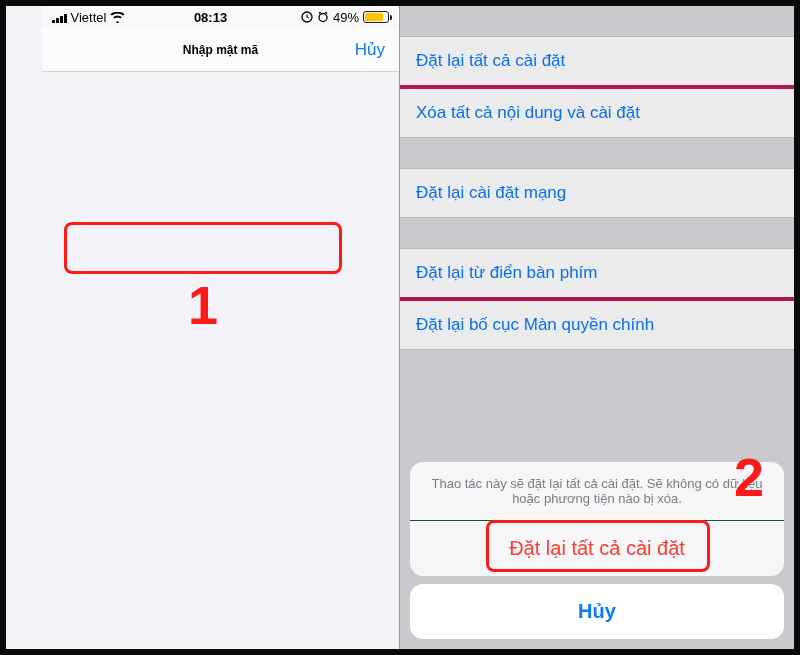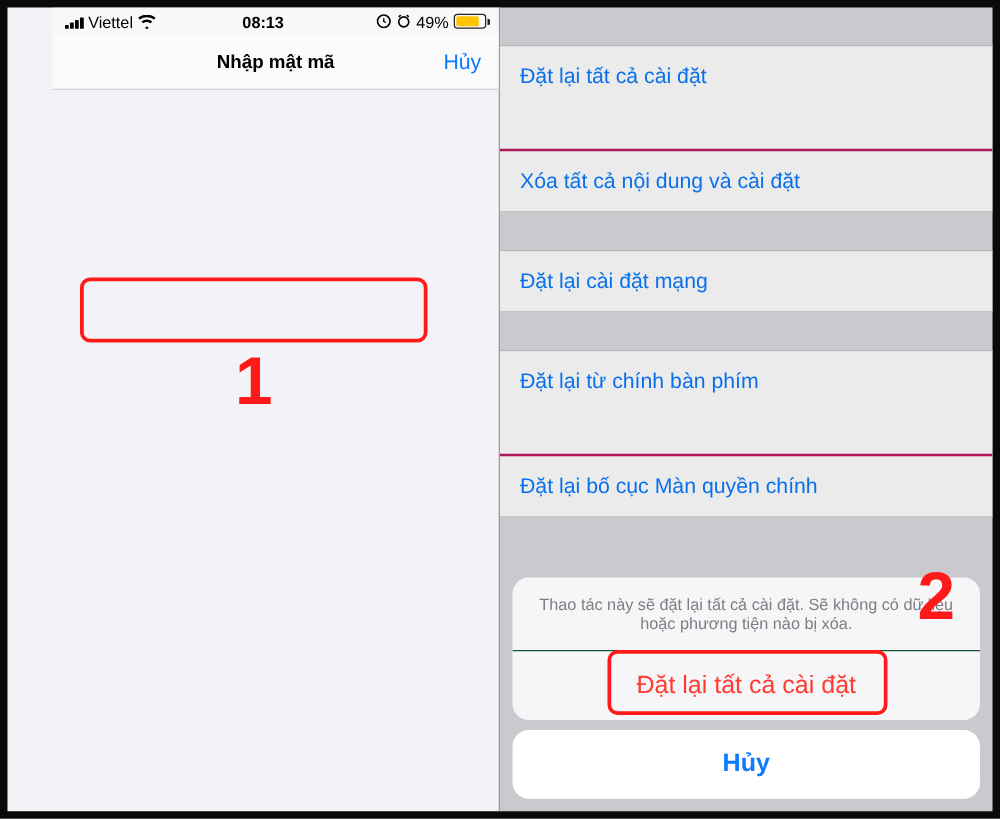--- a/index.html
+++ b/index.html
@@ -11,33 +11,33 @@
   .left { background: #f3f2f6; border-right: 1px solid #999; padding-left: 36px; }
   .statusbar { display: flex; align-items: center; justify-content: space-between; height: 22px; padding: 0 10px; font-size: 13px; font-weight: 500; background: #f8f8f8; color: #000; }
   .sb-left, .sb-right { display: flex; align-items: center; gap: 4px; }
   .sb-center { position: absolute; left: 16px; right: 0; text-align: center; pointer-events: none; font-weight: 600; }
   .pane .sb-center span { display: inline-block; }
   .wifi-icon, .alarm-icon, .lock-icon { display: inline-flex; }
   .battery { position: relative; display: inline-block; width: 26px; height: 12px; border: 1.3px solid #222; border-radius: 3px; vertical-align: middle; }
   .battery::after { content: ""; position: absolute; right: -4px; top: 3px; width: 2px; height: 5px; background: #222; border-radius: 0 1.5px 1.5px 0; }
   .battery .fill { position: absolute; left: 1px; top: 1px; bottom: 1px; width: 75%; background: #ffc400; border-radius: 1.5px; }
   .navbar { position: relative; height: 44px; background: #fbfbfc; border-bottom: 1px solid #d3d3d5; display: flex; align-items: center; justify-content: center; }
-  .navbar .title { font-size: 15px; font-weight: 600; color: #000; }
+  .navbar .title { font-size: 12px; font-weight: 600; color: #000; }
   .navbar .cancel { position: absolute; right: 14px; font-size: 17px; color: #0a7aff; }
   .passcode-area { padding-top: 130px; text-align: center; }
   .passcode-prompt { font-size: 16px; color: #111; }
   .dots { margin: 26px auto 0; display: flex; justify-content: center; gap: 24px; }
   .dot { width: 17px; height: 17px; border: 1.5px solid #111; border-radius: 50%; }
   
   .right { background: #dcdbe0; }
   .group { background: #fff; border-top: 1px solid #c9c9cc; border-bottom: 1px solid #c9c9cc; }
   .group + .group { margin-top: 30px; }
   .first-group { margin-top: 30px; }
   .row { padding: 14px 16px; font-size: 17px; color: #0a7aff; }
-  .row + .row { border-top: 2px solid #be185d; margin-top: 34px; }
+  .row + .row { border-top: 4px solid #be185d; }
   
   .sheet { position: absolute; left: 10px; right: 10px; bottom: 10px; }
   .sheet-card { background: rgba(248,248,250,0.96); border-radius: 13px; overflow: hidden; }
   .sheet-msg { padding: 14px 20px; font-size: 13px; color: #7d7d82; text-align: center; border-bottom: 1px solid #14532d; }
   .sheet-action { padding: 16px 0; text-align: center; font-size: 20px; color: #ff3b30; }
   .sheet-cancel { margin-top: 8px; background: #fff; border-radius: 13px; padding: 16px 0; text-align: center; font-size: 20px; font-weight: 600; color: #0a7aff; }
   
   .anno-box { position: absolute; border: 3px solid #ff1a1a; border-radius: 8px; pointer-events: none; }
   .anno-num { position: absolute; color: #ff1a1a; font-size: 54px; font-weight: 800; font-family: Arial, sans-serif; pointer-events: none; }
   .dim-overlay { position: absolute; inset: 0; background: rgba(0,0,0,0.08); pointer-events: none; }
@@ -101,21 +101,21 @@
 
     <div class="pane right">
       <div class="group first-group">
         <div class="row">Đặt lại tất cả cài đặt</div>
         <div class="row">Xóa tất cả nội dung và cài đặt</div>
       </div>
       <div class="group">
         <div class="row">Đặt lại cài đặt mạng</div>
       </div>
       <div class="group">
-        <div class="row">Đặt lại từ chính bàn phím</div>
+        <div class="row">Đặt lại từ điển bàn phím</div>
         <div class="row">Đặt lại bố cục Màn quyền chính</div>
       </div>
 
       <div class="dim-overlay"></div>
 
       <div class="sheet">
         <div class="sheet-card">
           <div class="sheet-msg">Thao tác này sẽ đặt lại tất cả cài đặt. Sẽ không có dữ liệu hoặc phương tiện nào bị xóa.</div>
           <div class="sheet-action">Đặt lại tất cả cài đặt</div>
         </div>

